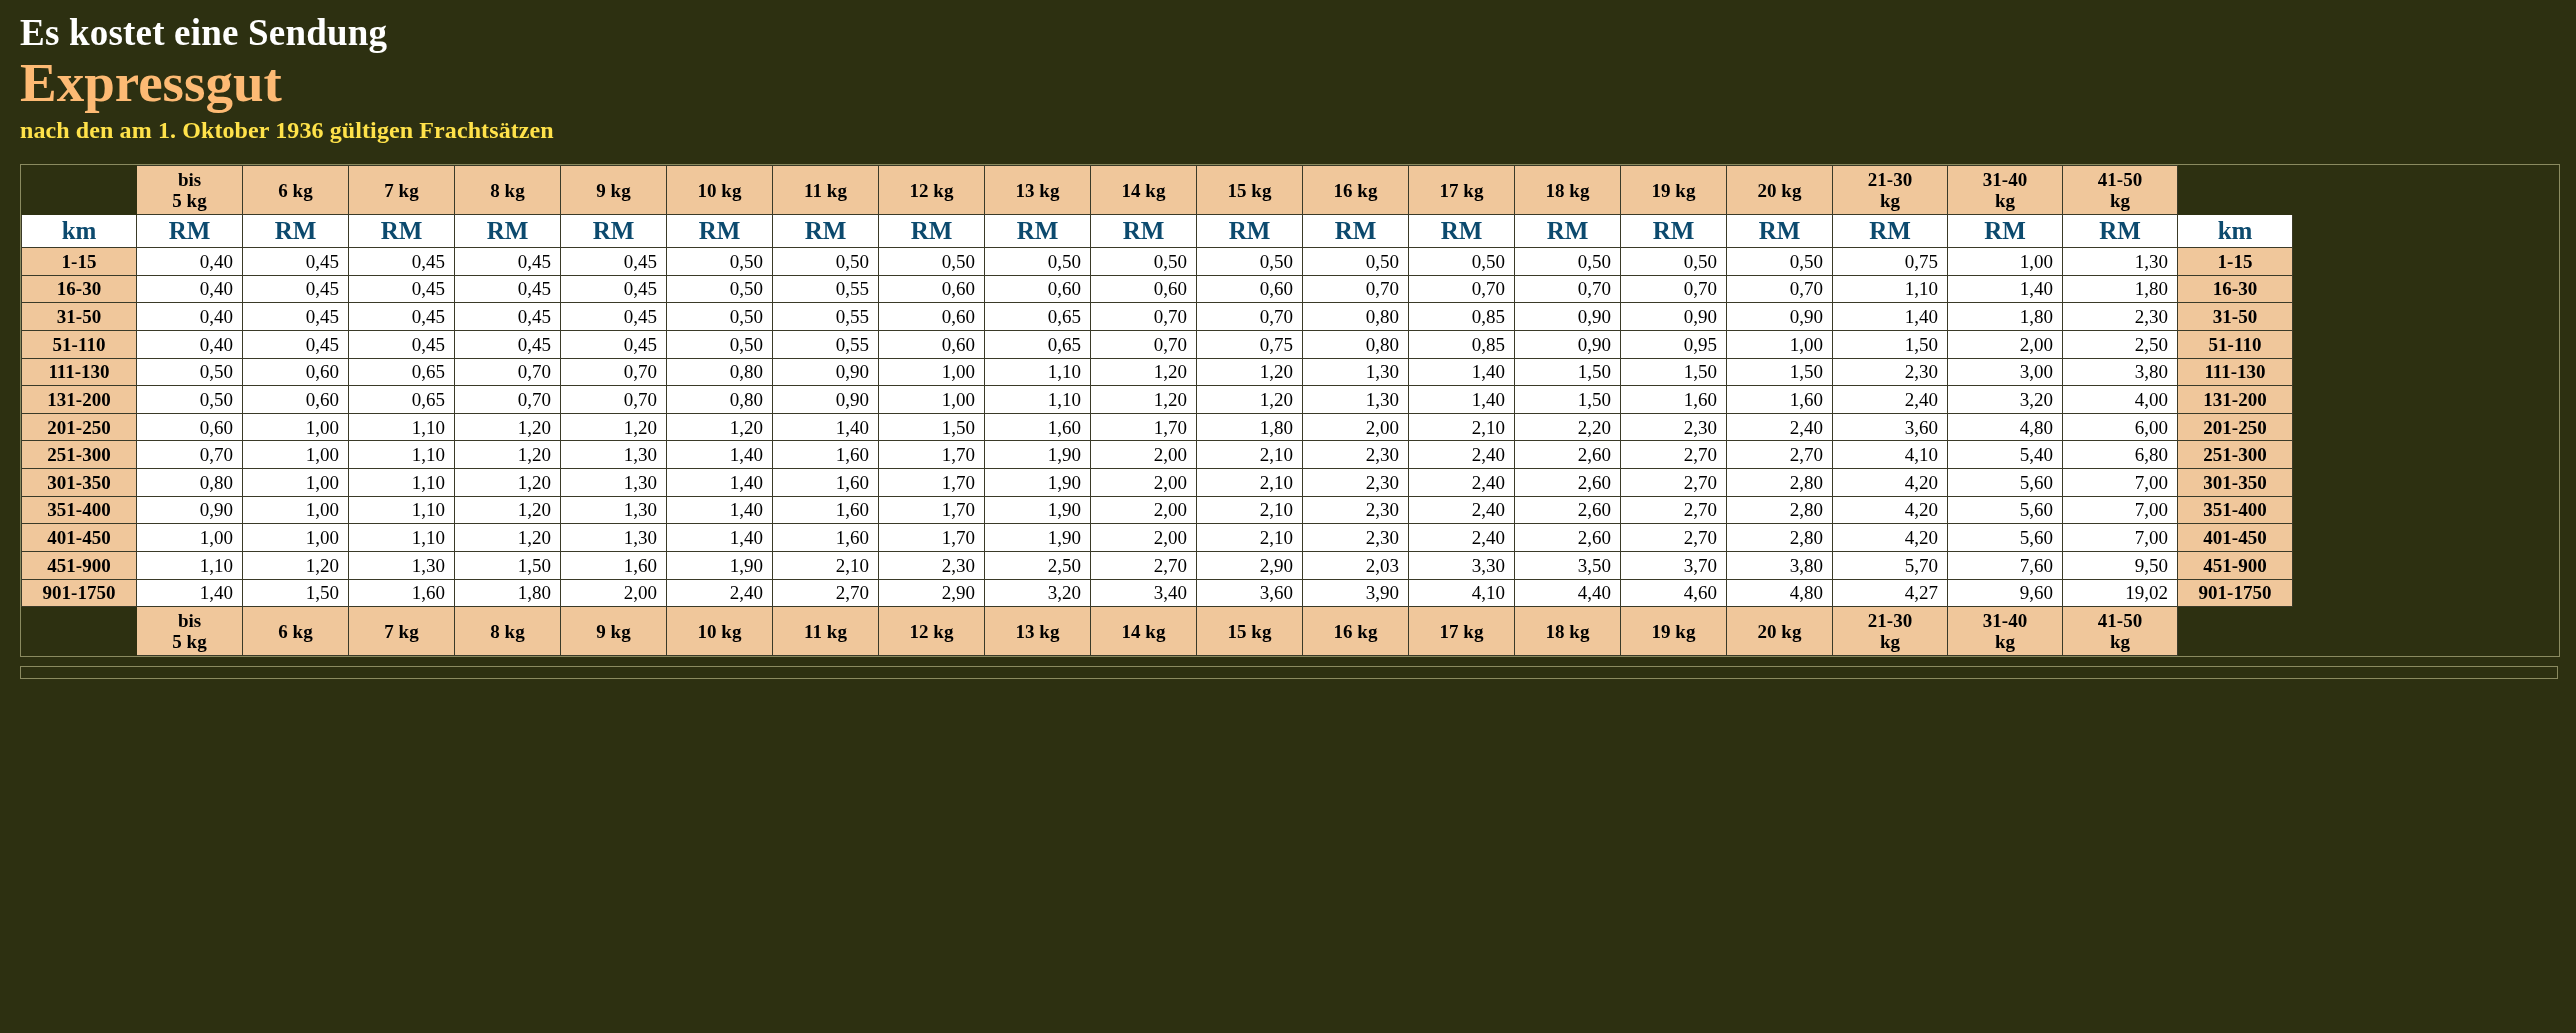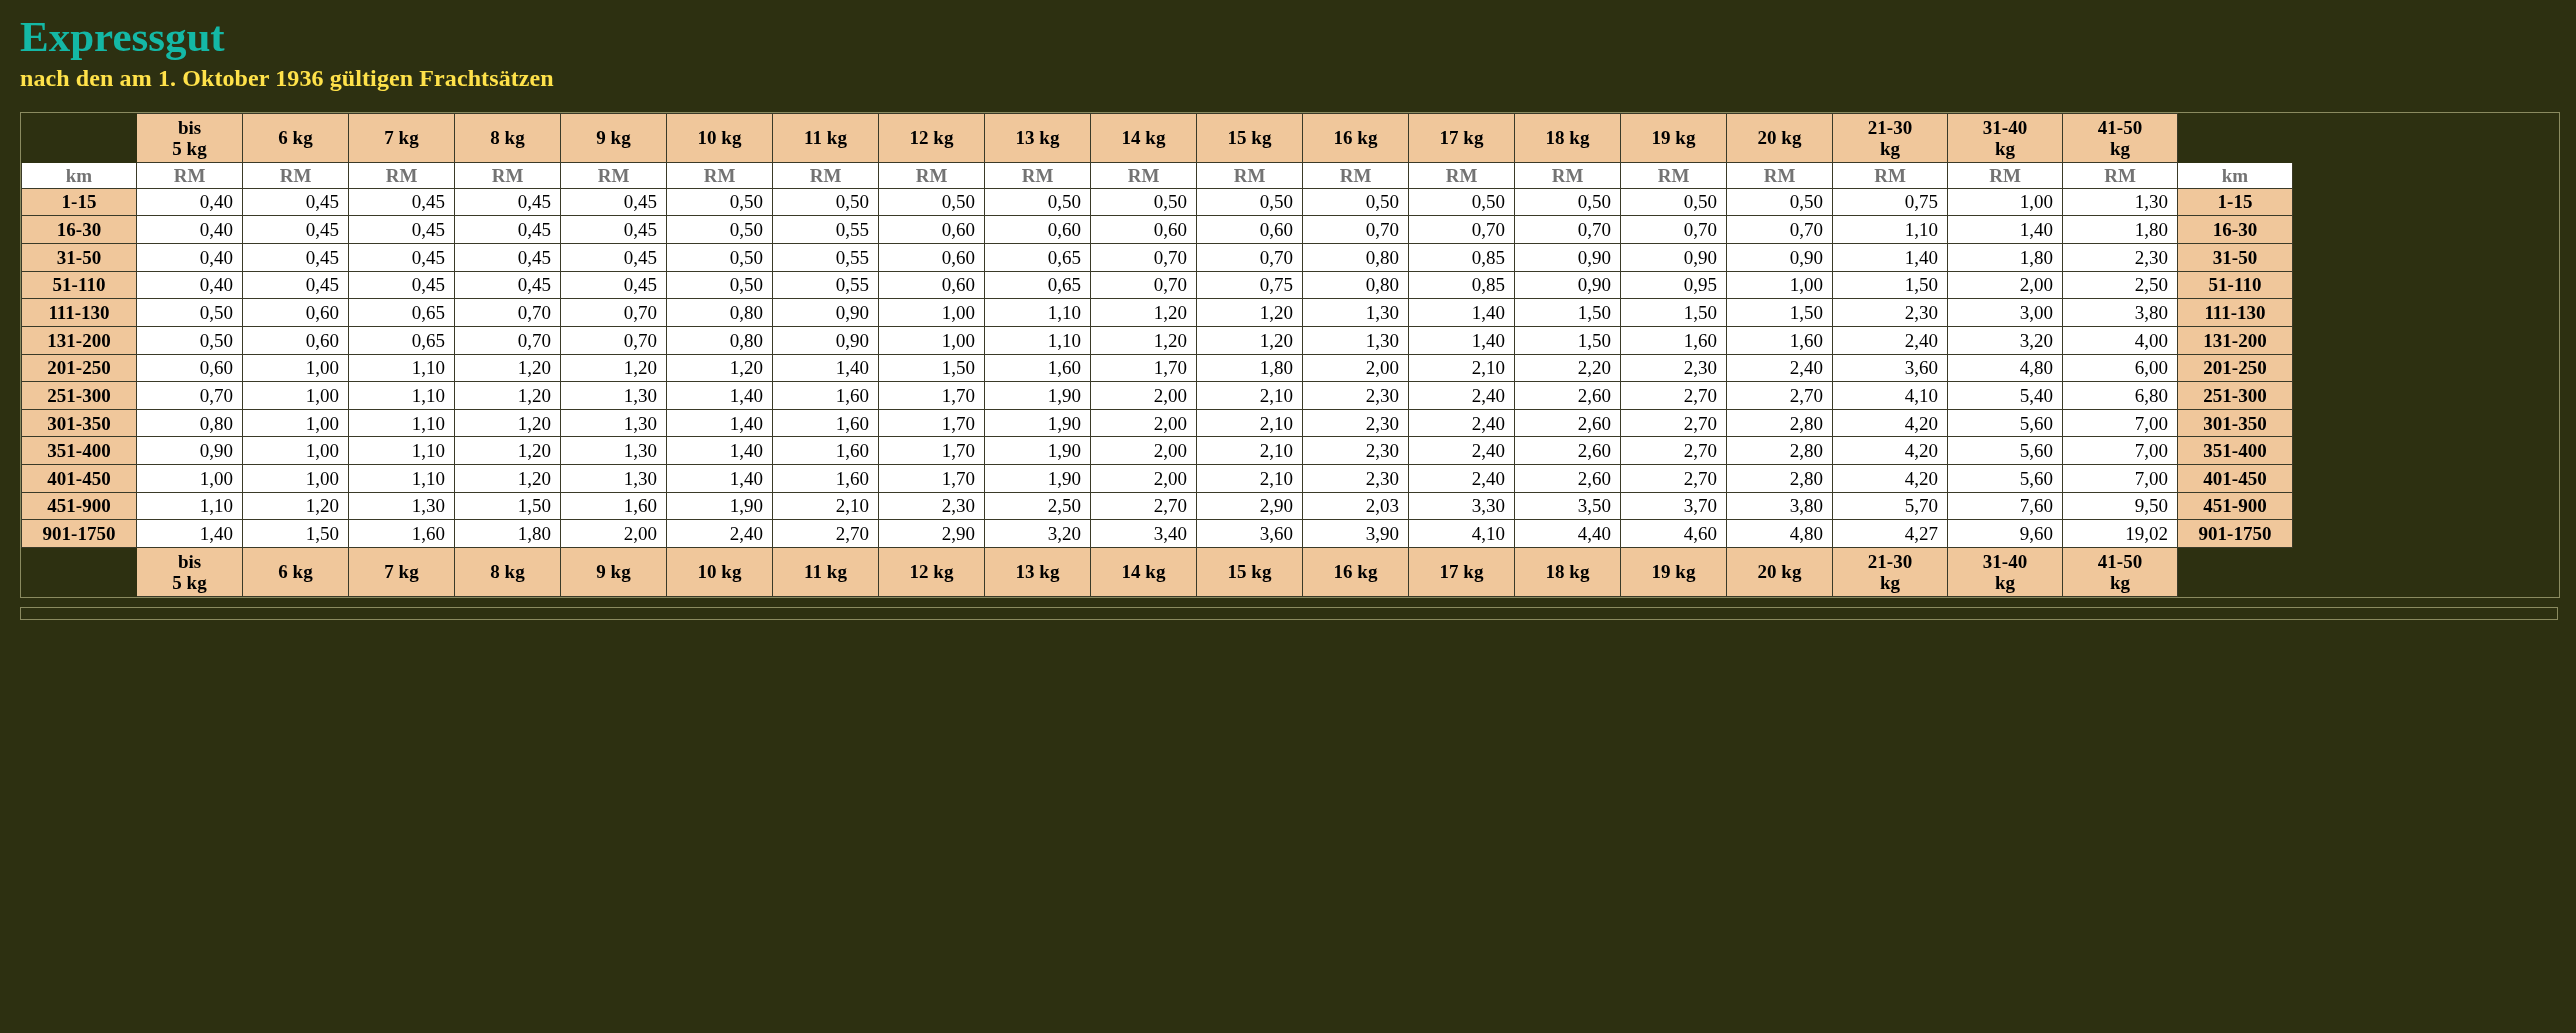--- a/index.html
+++ b/index.html
@@ -24,23 +24,23 @@
   }
   .title-small {
     font-size: 37px;
     font-weight: bold;
     color: #ffffff;
     letter-spacing: 0.2px;
     line-height: 1.08;
     margin: 0 0 1.8px 0;
   }
   .title-big {
-    font-size: 43px;
+    font-size: 55px;
     font-weight: bold;
-    color: #14b8a6;
+    color: #fdba74;
     line-height: 1.05;
     margin: 1.8px 0 5.4px 0;
   }
   .subtitle {
     font-size: 24px;
     font-weight: bold;
     color: #ffe24a;
     margin: 0 0 20px 0;
     letter-spacing: 0.1px;
   }
@@ -64,23 +64,23 @@
     color: #000000;
     background: #f0c79b;
     white-space: nowrap;
   }
   table.rate th.corner, table.rate td.corner {
     background: #2d3011;
     border: 0.9px solid #2d3011;
   }
   table.rate tr.unit-row td {
     background: #ffffff;
-    color: #737373;
+    color: #0c4a6e;
     font-weight: bold;
-    font-size: 19px;
+    font-size: 25px;
     padding: 1.8px 1.8px;
   }
   table.rate tr.unit-row td.km-label {
     background: #ffffff;
   }
   table.rate td.km {
     background: #f0c79b;
     color: #000000;
     font-weight: bold;
     font-family: Liberation Serif, serif;
@@ -106,20 +106,21 @@
   }
   col.c-km { width: 115px; }
   col.c-w { width: 106px; }
   col.c-wide { width: 115px; }
 </style>
 </head>
 <body>
 
 <div class="page">
 
+  <div class="title-small">Es kostet eine Sendung</div>
   <div class="title-big">Expressgut</div>
   <div class="subtitle">nach den am 1. Oktober 1936 gültigen Frachtsätzen</div>
 
   <div class="table-wrap">
     <table class="rate">
       <colgroup id="cols">
           <col class="c-km">
           <col class="c-w">
           <col class="c-w">
           <col class="c-w">

